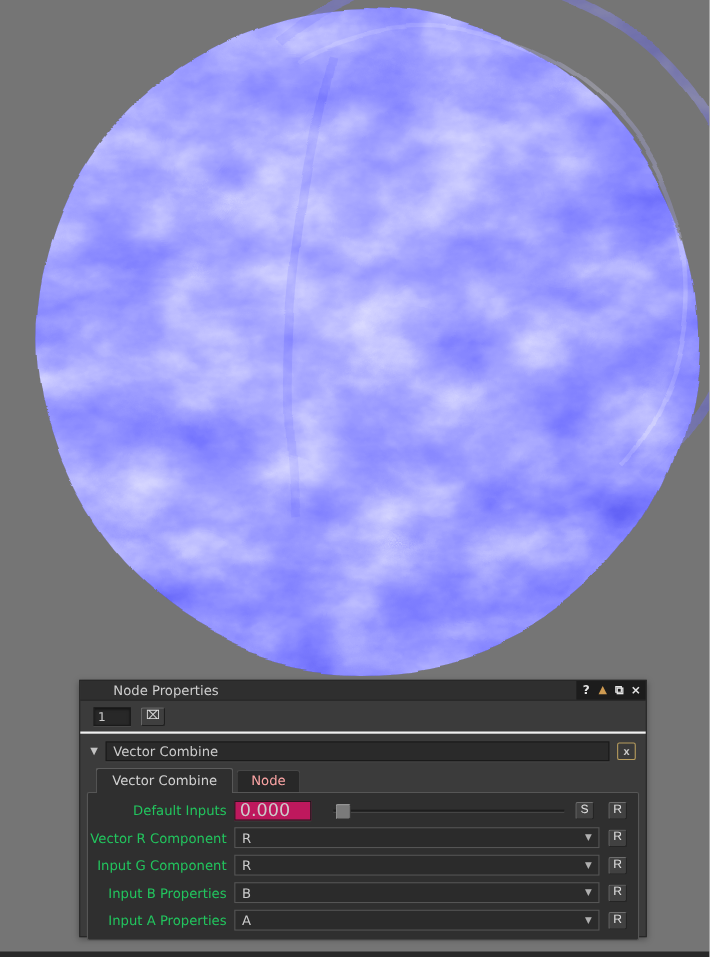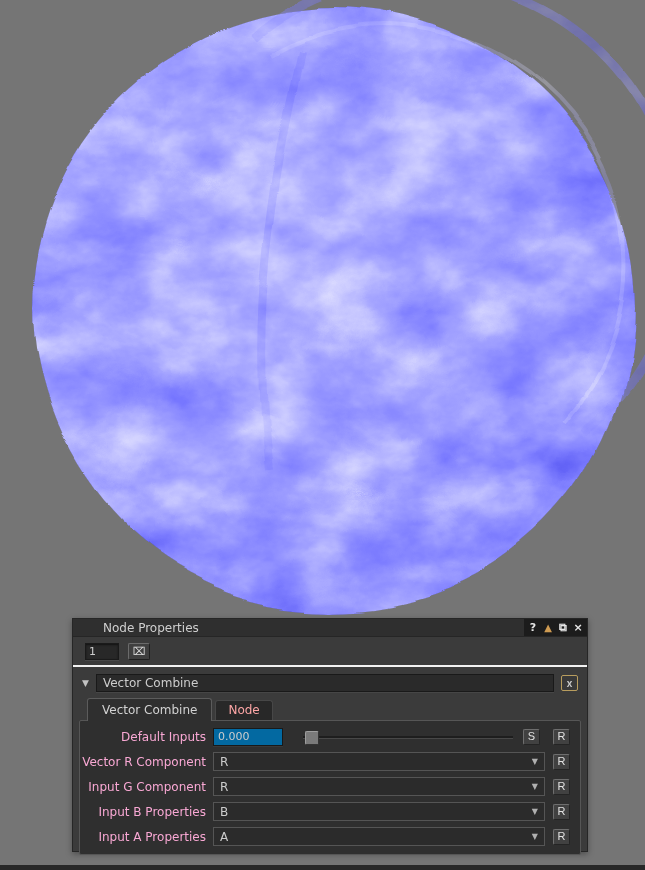--- a/index.html
+++ b/index.html
@@ -37,24 +37,24 @@
              line-height:13px;text-align:center;padding:0;}
   .tabs{display:flex;align-items:flex-end;gap:3px;margin:6px 0 0 14px;
         position:relative;z-index:2;}
   .tab{font-size:12px;color:#fca5a5;background:#282828;border:1px solid #474747;
        border-bottom:none;border-radius:3px 3px 0 0;padding:2px 12px 3px;}
   .tab.active{color:#d2d2d2;background:#2f2f2f;border-color:#5c5c5c;
               padding:4px 14px 4px;margin-bottom:-1px;}
   .group{margin:0 6px;background:#2f2f2f;border:1px solid #565656;
          border-radius:2px;padding:3px 10px 5px 0;position:relative;z-index:1;}
   .row{display:flex;align-items:center;height:25px;}
-  .lbl{width:126px;text-align:right;margin-right:7px;color:#f9a8d4;font-size:12px;
+  .lbl{width:126px;text-align:right;margin-right:7px;color:#22c55e;font-size:12px;
        white-space:nowrap;flex:none;}
-  .valbox{width:60px;height:16px;background:#0369a1;border:1px solid #191919;
-          box-shadow:0 1px 0 rgba(255,255,255,.05);color:#cccccc;font-size:11px;
+  .valbox{width:60px;height:16px;background:#be185d;border:1px solid #191919;
+          box-shadow:0 1px 0 rgba(255,255,255,.05);color:#cccccc;font-size:16px;
           padding:0 4px;margin-right:20px;font-family:inherit;flex:none;}
   .slider{flex:1;height:18px;position:relative;margin-right:10px;}
   .track{position:absolute;left:0;right:0;top:8px;height:2px;background:#1e1e1e;
          box-shadow:0 1px 0 rgba(255,255,255,.12);}
   .handle{position:absolute;left:2px;top:3px;width:12px;height:12px;background:#7a7a7a;
           border:1px solid;border-color:#9e9e9e #333 #333 #9e9e9e;border-radius:2px;}
   .sq{width:17px;height:16px;background:#414141;border:1px solid;flex:none;
       border-color:#6e6e6e #242424 #242424 #6e6e6e;border-radius:2px;color:#e0e0e0;
       font-size:11px;line-height:13px;text-align:center;padding:0;}
   .sq.s{margin-right:13px;}

